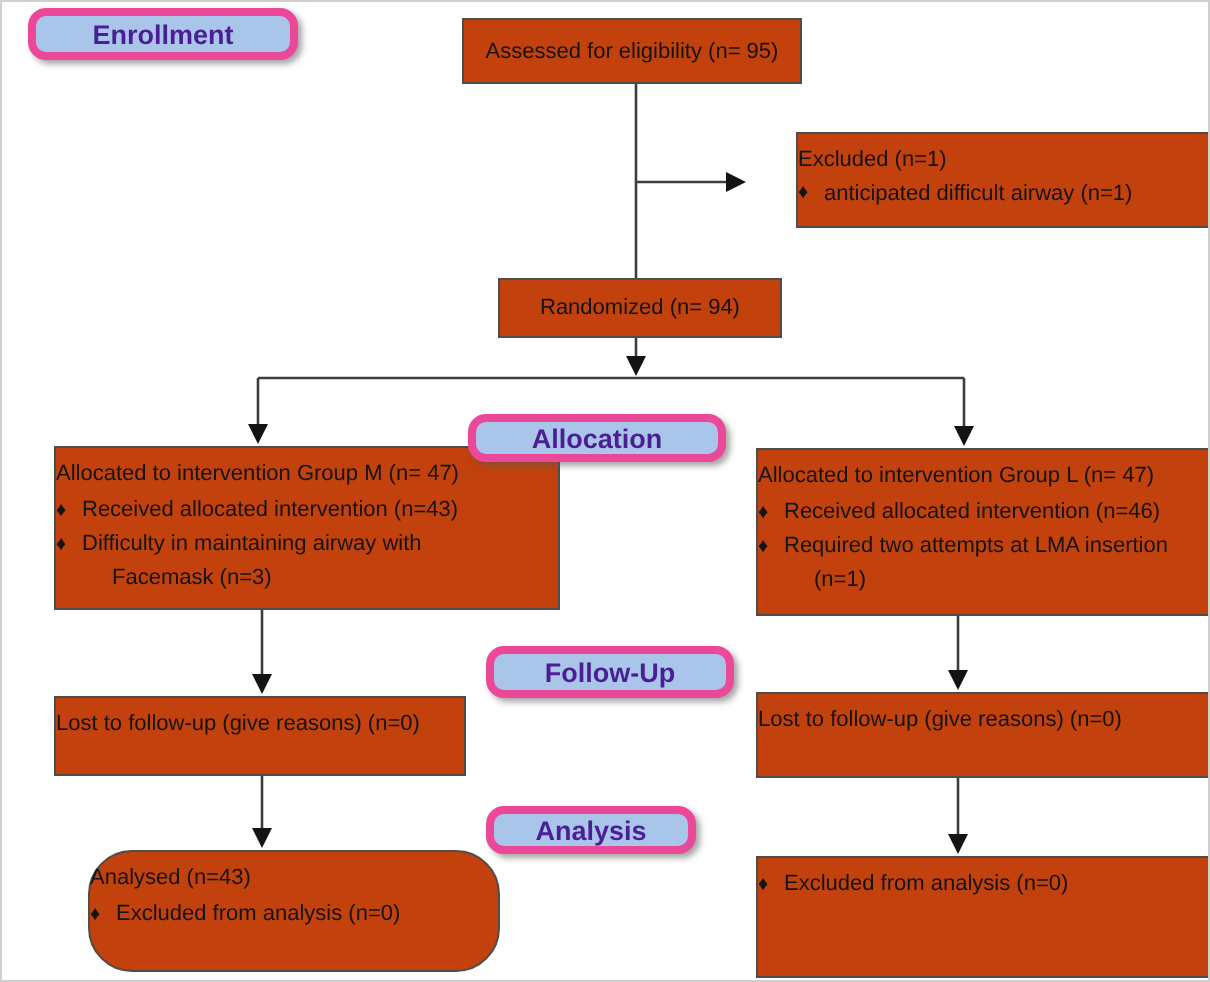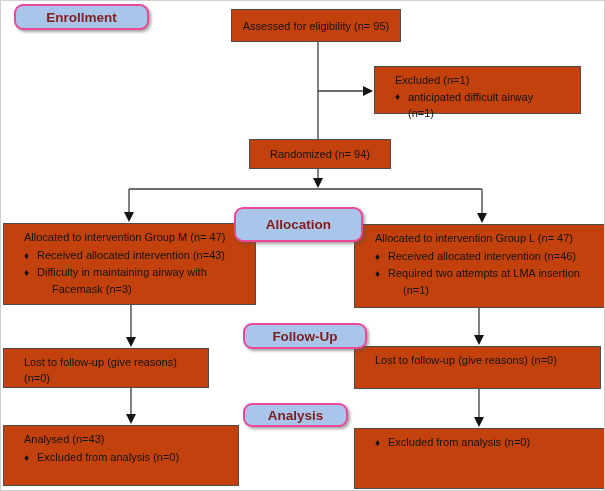--- a/index.html
+++ b/index.html
@@ -7,30 +7,30 @@
     position:relative;width:605px;height:491px;background:#ffffff;
     border:1px solid #cfcfcf;box-sizing:border-box;overflow:hidden;
     font-family:"Liberation Sans",sans-serif;
   }
   #lines{position:absolute;left:0;top:0;z-index:1;}
   .box{
     position:absolute;background:#c2410c;border:1px solid #4d4d4d;
     color:#141414;font-size:11px;line-height:16px;box-sizing:border-box;z-index:2;
   }
   .box.center{display:flex;align-items:center;justify-content:center;text-align:center;}
-  .box.pad{padding:5px 20px;}
+  .box.pad{padding:5px 0;margin-left:24px;}
   .box .bl{margin-bottom:1px;}
   .line{display:flex;align-items:flex-start;}
   .alloc .line,.alloc .bl,.an .line,.an .bl{line-height:17px;}
   .bul{flex:none;width:13px;font-size:10px;}
   .cont{padding-left:28px;line-height:17px;}
   .phase{
     position:absolute;z-index:3;box-sizing:border-box;
-    background:#a9c6ea;border:2px solid #ec4899;border-radius:9px;
-    color:#7f1d1d;font-size:13.5px;font-weight:bold;
+    background:#a9c6ea;border:4px solid #ec4899;border-radius:9px;
+    color:#4c1d95;font-size:13.5px;font-weight:bold;
     display:flex;align-items:center;justify-content:center;
     box-shadow:2px 2px 3px rgba(90,90,90,0.55);
   }
 </style>
 </head>
 <body>
 
 <div id="figure">
 
   <svg id="lines" width="605" height="491" viewBox="0 0 605 491">
@@ -52,21 +52,21 @@
       <polygon points="128,221 123,211 133,211"></polygon>
       <polygon points="481,222 476,212 486,212"></polygon>
       <polygon points="130,346 125,336 135,336"></polygon>
       <polygon points="478,344 473,334 483,334"></polygon>
       <polygon points="130,423 125,413 135,413"></polygon>
       <polygon points="478,426 473,416 483,416"></polygon>
     </g>
   </svg>
 
   <div class="phase" style="left:13px;top:3px;width:135px;height:26px;">Enrollment</div>
-  <div class="phase" style="left:233px;top:206px;width:129px;height:35px;">Allocation</div>
+  <div class="phase" style="left:233px;top:206px;width:129px;height:24px;">Allocation</div>
   <div class="phase" style="left:242px;top:322px;width:124px;height:26px;">Follow-Up</div>
   <div class="phase" style="left:242px;top:402px;width:105px;height:24px;">Analysis</div>
 
   <div class="box center" style="left:230px;top:8px;width:170px;height:33px;">Assessed for eligibility (n= 95)</div>
 
   <div class="box pad" style="left:373px;top:65px;width:207px;height:48px;">
     <div class="bl">Excluded (n=1)</div>
     <div class="line">
       <span class="bul">♦</span>
       <span>anticipated difficult airway (n=1)</span>
@@ -98,21 +98,21 @@
       <span class="bul">♦</span>
       <span>Required two attempts at LMA insertion</span>
     </div>
     <div class="cont">(n=1)</div>
   </div>
 
   <div class="box pad" style="left:2px;top:347px;width:206px;height:40px;">Lost to follow-up (give reasons) (n=0)</div>
 
   <div class="box pad" style="left:353px;top:345px;width:247px;height:43px;">Lost to follow-up (give reasons) (n=0)</div>
 
-  <div class="box pad an" style="left:2px;top:424px;width:236px;height:61px;">
+  <div class="box pad an" style="left:19px;top:424px;width:206px;height:61px;border-radius:22px;">
     <div class="bl">Analysed (n=43)</div>
     <div class="line">
       <span class="bul">♦</span>
       <span>Excluded from analysis (n=0)</span>
     </div>
   </div>
 
   <div class="box pad an" style="left:353px;top:427px;width:256px;height:61px;">
     <div class="line">
       <span class="bul">♦</span>

